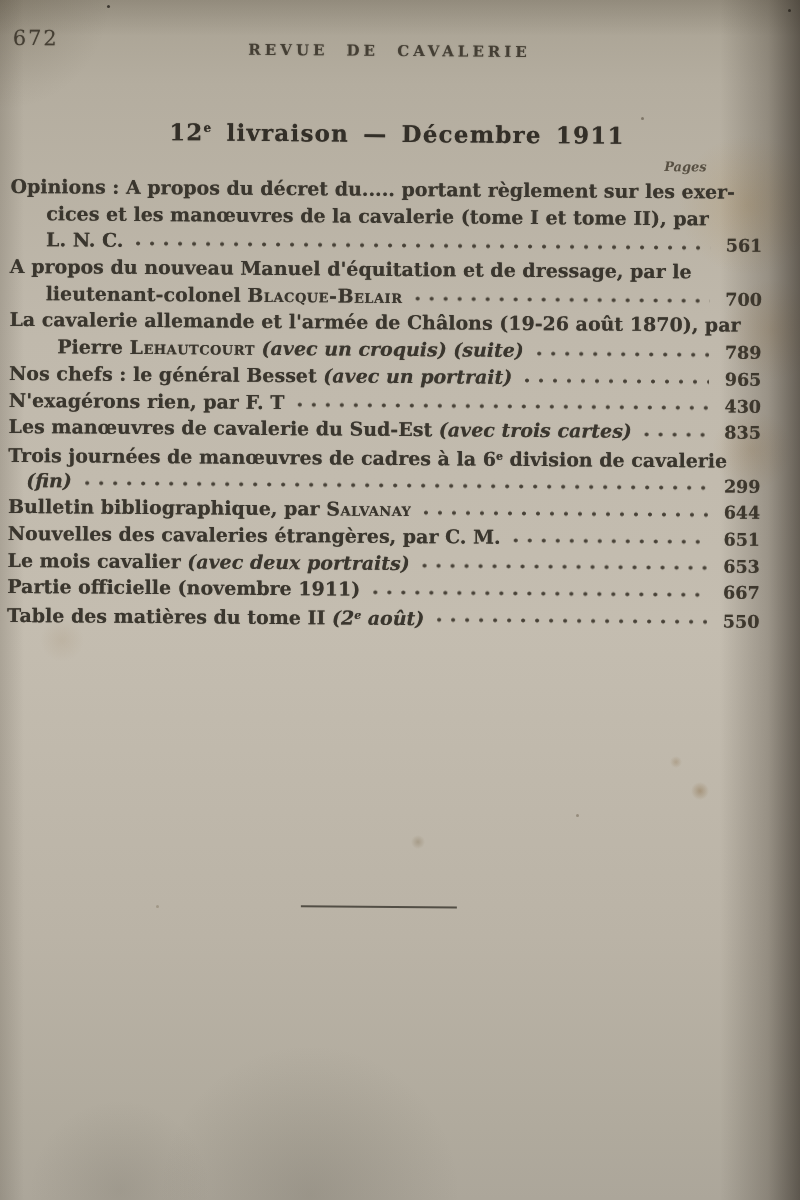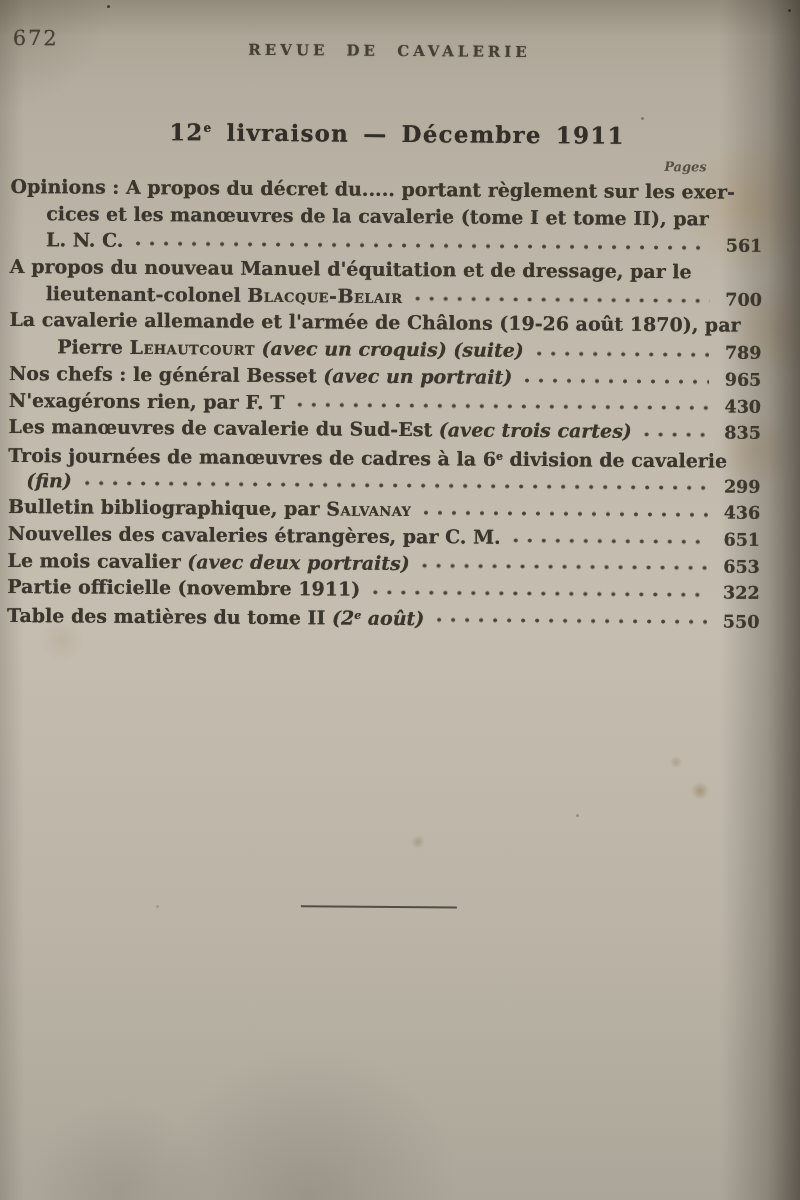--- a/index.html
+++ b/index.html
@@ -201,42 +201,42 @@
             <div class="toc-line ind1">
               <span class="lt"><span class="seg-i">(fin)</span></span>
               <span class="leader"></span>
               <span class="pagenum">299</span>
             </div>
           </div>
           <div>
             <div class="toc-line">
               <span class="lt"><span class="seg-b">Bulletin bibliographique, par </span><span class="seg-sc">Salvanay</span></span>
               <span class="leader"></span>
-              <span class="pagenum">436</span>
+              <span class="pagenum">644</span>
             </div>
           </div>
           <div>
             <div class="toc-line">
               <span class="lt"><span class="seg-b">Nouvelles des cavaleries étrangères, par C. M.</span></span>
               <span class="leader"></span>
               <span class="pagenum">651</span>
             </div>
           </div>
           <div>
             <div class="toc-line">
               <span class="lt"><span class="seg-b">Le mois cavalier </span><span class="seg-i">(avec deux portraits)</span></span>
               <span class="leader"></span>
               <span class="pagenum">653</span>
             </div>
           </div>
           <div>
             <div class="toc-line">
               <span class="lt"><span class="seg-b">Partie officielle (novembre 1911)</span></span>
               <span class="leader"></span>
-              <span class="pagenum">322</span>
+              <span class="pagenum">667</span>
             </div>
           </div>
           <div>
             <div class="toc-line">
               <span class="lt"><span class="seg-b">Table des matières du tome II </span><span class="seg-i">(2</span><span class="seg-isup">e</span><span class="seg-i"> août)</span></span>
               <span class="leader"></span>
               <span class="pagenum">550</span>
             </div>
           </div>
         </div>

